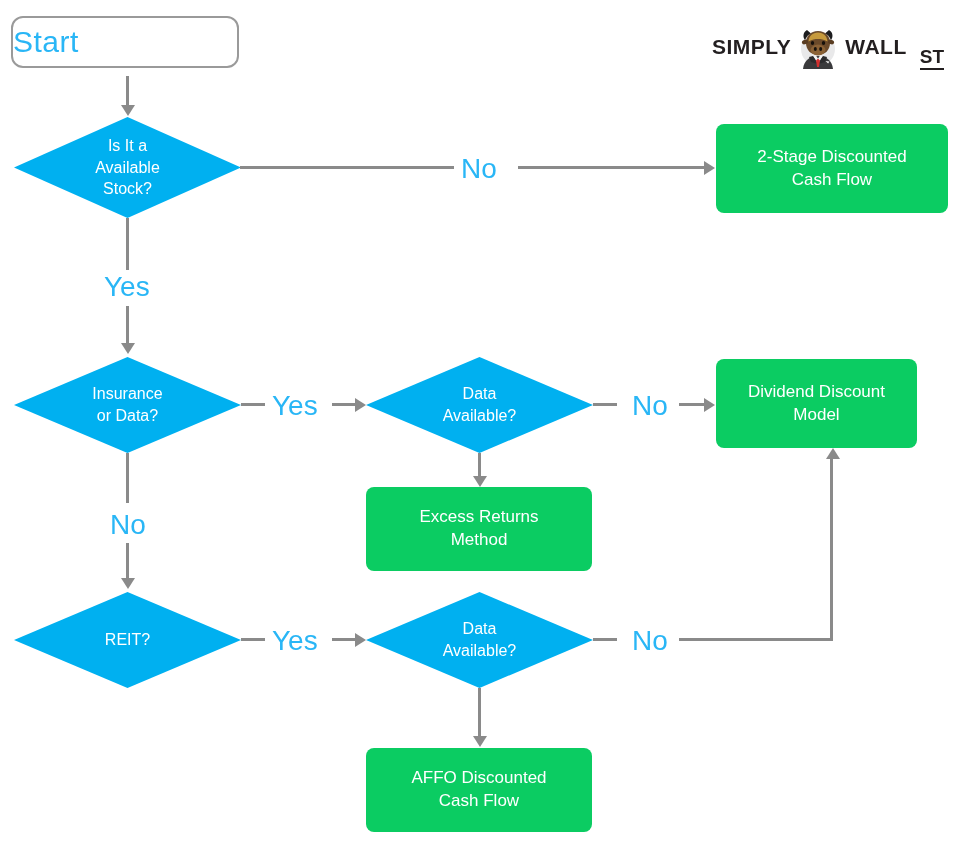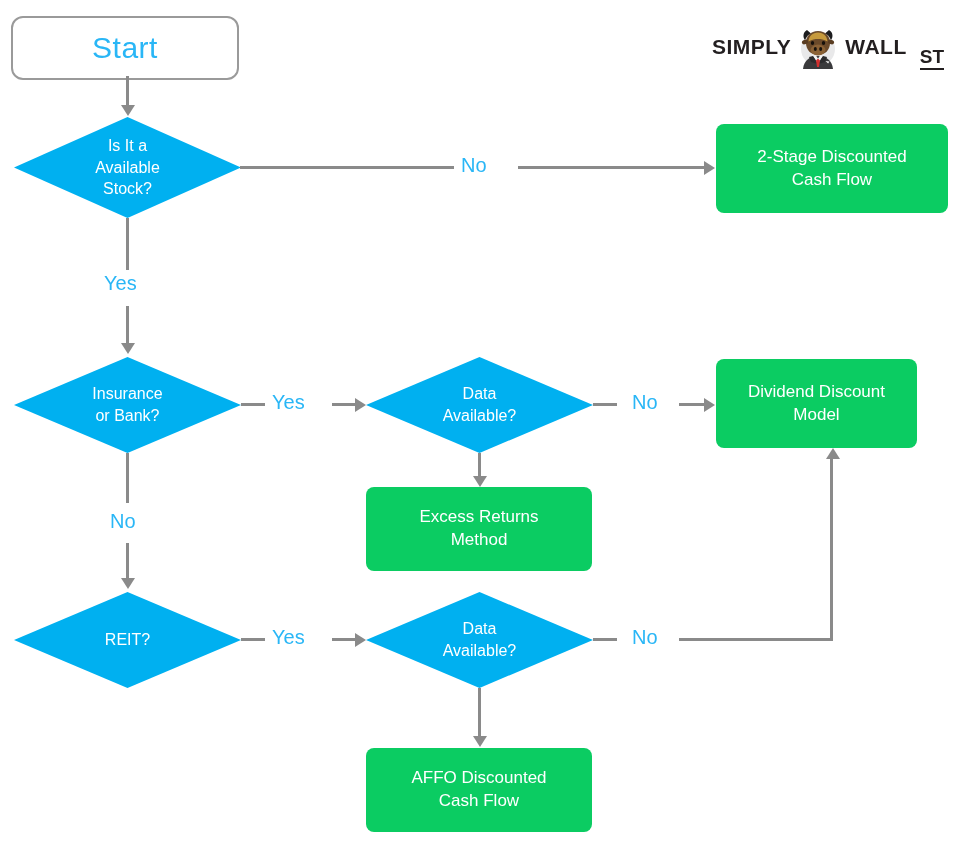--- a/index.html
+++ b/index.html
@@ -19,28 +19,28 @@
     background: #ffffff;
     overflow: hidden;
   }
 
   
   .start-box {
     position: absolute;
     left: 11px;
     top: 16px;
     width: 228px;
-    height: 64px;
+    height: 52px;
     border: 2px solid #9a9a9a;
     border-radius: 12px;
     background: #ffffff;
     box-sizing: border-box;
     display: flex;
     align-items: center;
-    justify-content: center;
+    justify-content: flex-start;
   }
   .start-box .start-label {
     color: #29b6f6;
     font-size: 30px;
     letter-spacing: 0.5px;
     line-height: 1;
   }
 
   
   .diamond {
@@ -116,21 +116,21 @@
   .arrow-right {
     border-top: 7px solid transparent;
     border-bottom: 7px solid transparent;
     border-left: 11px solid #8a8a8a;
   }
 
   
   .edge-label {
     position: absolute;
     color: #29b6f6;
-    font-size: 20px;
+    font-size: 28px;
     line-height: 1;
     white-space: nowrap;
   }
 
   
   #logo {
     position: absolute;
     left: 714px;
     top: 22px;
     width: 230px;
@@ -232,21 +232,21 @@
   <div class="line-v" style="left:126px; top:306px; height:38px;"></div>
   <div class="arrow-down" style="left:120.5px; top:343px;"></div>
 
   <div class="result-box" id="box-dcf2">
     <span class="rtext">2-Stage Discounted
 Cash Flow</span>
   </div>
 
   <div class="diamond" id="dia-insbank">
     <span class="dtext">Insurance
-or Bank?</span>
+or Data?</span>
   </div>
 
   <div class="line-h" style="left:241px; top:403px; width:24px;"></div>
   <div class="edge-label" style="left:272px; top:392px;">Yes</div>
   <div class="line-h" style="left:332px; top:403px; width:24px;"></div>
   <div class="arrow-right" style="left:355px; top:397.5px;"></div>
 
   <div class="line-v" style="left:126px; top:453px; height:50px;"></div>
   <div class="edge-label" style="left:110px; top:511px;">No</div>
   <div class="line-v" style="left:126px; top:543px; height:36px;"></div>

